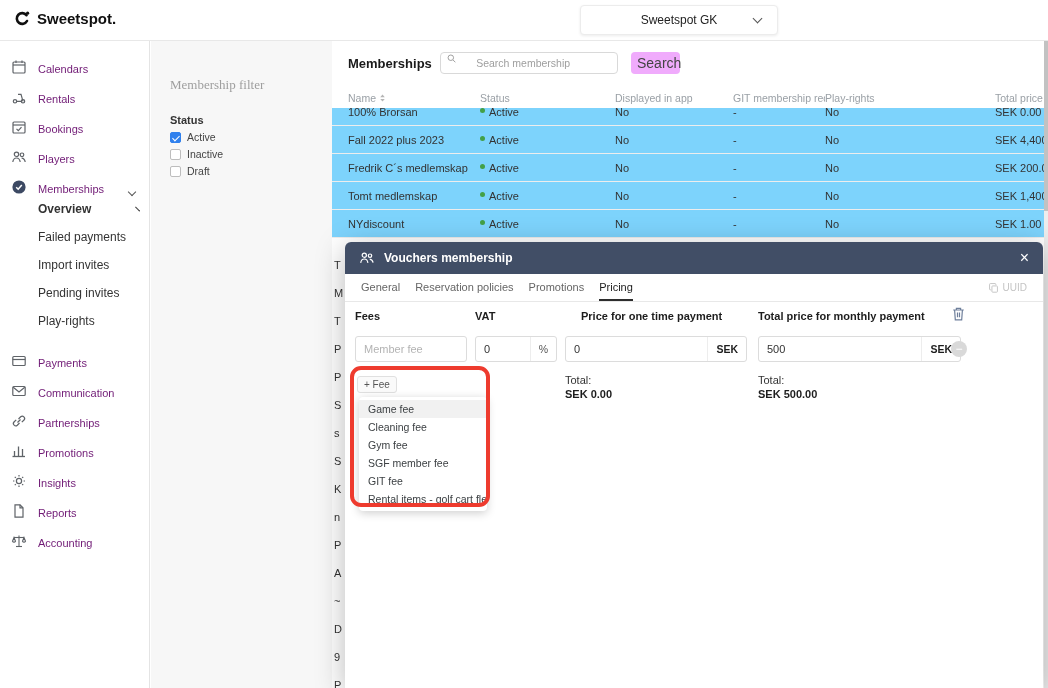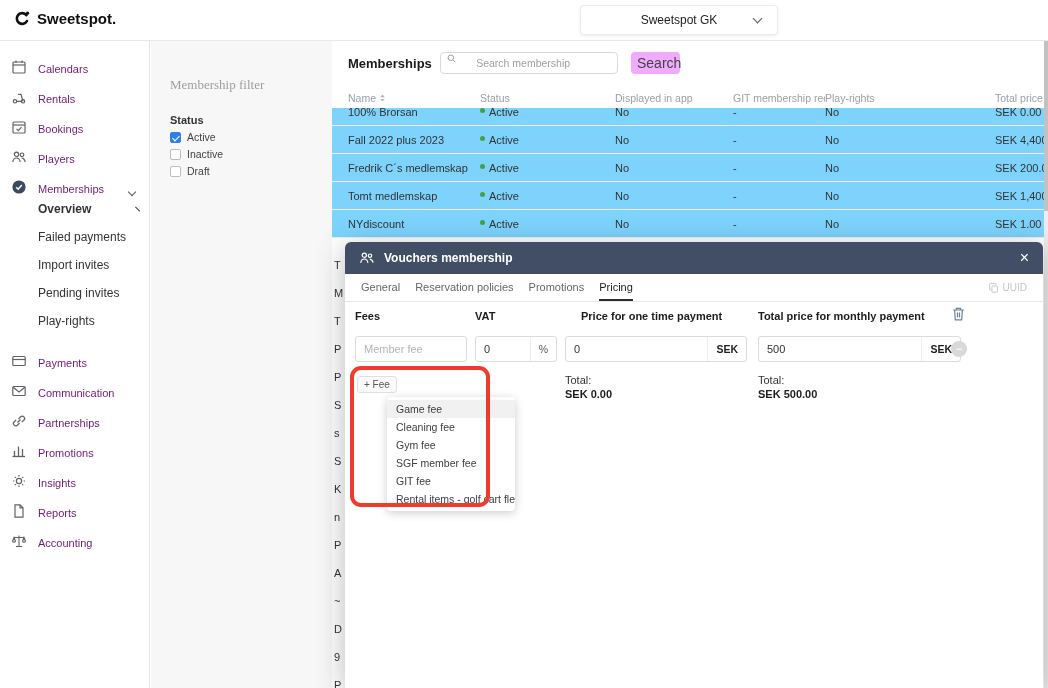--- a/index.html
+++ b/index.html
@@ -88,21 +88,21 @@
     background:#d9d9d9; color:#fff; display:flex; align-items:center; justify-content:center; font-size:12px;
     line-height:1; cursor:pointer; }
   .minus-btn::after { content:'−'; margin-top:-1px; }
   .trash-btn { position:absolute; left:606px; top:4px; cursor:pointer; }
   .total-label { position:absolute; top:72px; font-size:11px; color:#333; }
   .total-value { position:absolute; top:86px; font-size:11px; font-weight:bold; color:#1d1d1d; }
   .fee-btn { position:absolute; left:12px; top:74px; height:17px; padding:0 6px; background:#fafafa;
     border:1px solid #e0e0e0; border-radius:3px; font-size:10px; color:#555; cursor:pointer;
     font-family:"Liberation Sans",sans-serif; }
   .fee-menu { position:absolute; left:14px; top:95px; width:128px; background:#fff; border-radius:4px;
-    box-shadow:0 2px 10px rgba(0,0,0,.2); padding:3px 0; z-index:2;margin-left:28px; }
+    box-shadow:0 2px 10px rgba(0,0,0,.2); padding:3px 0; z-index:2; }
   .fee-menu .opt { padding:3px 9px; font-size:10.5px; color:#3c4043; cursor:pointer; white-space:nowrap;
     overflow:hidden; }
   .fee-menu .opt.hover { background:#f1f1f1; }
   .annotation { position:absolute; left:5px; top:64px; width:140px; height:141px; border:4px solid #ee3b2e;
     border-radius:11px; pointer-events:none; z-index:3; }
   svg { display:block; }
 </style>
 </head>
 <body>
 

